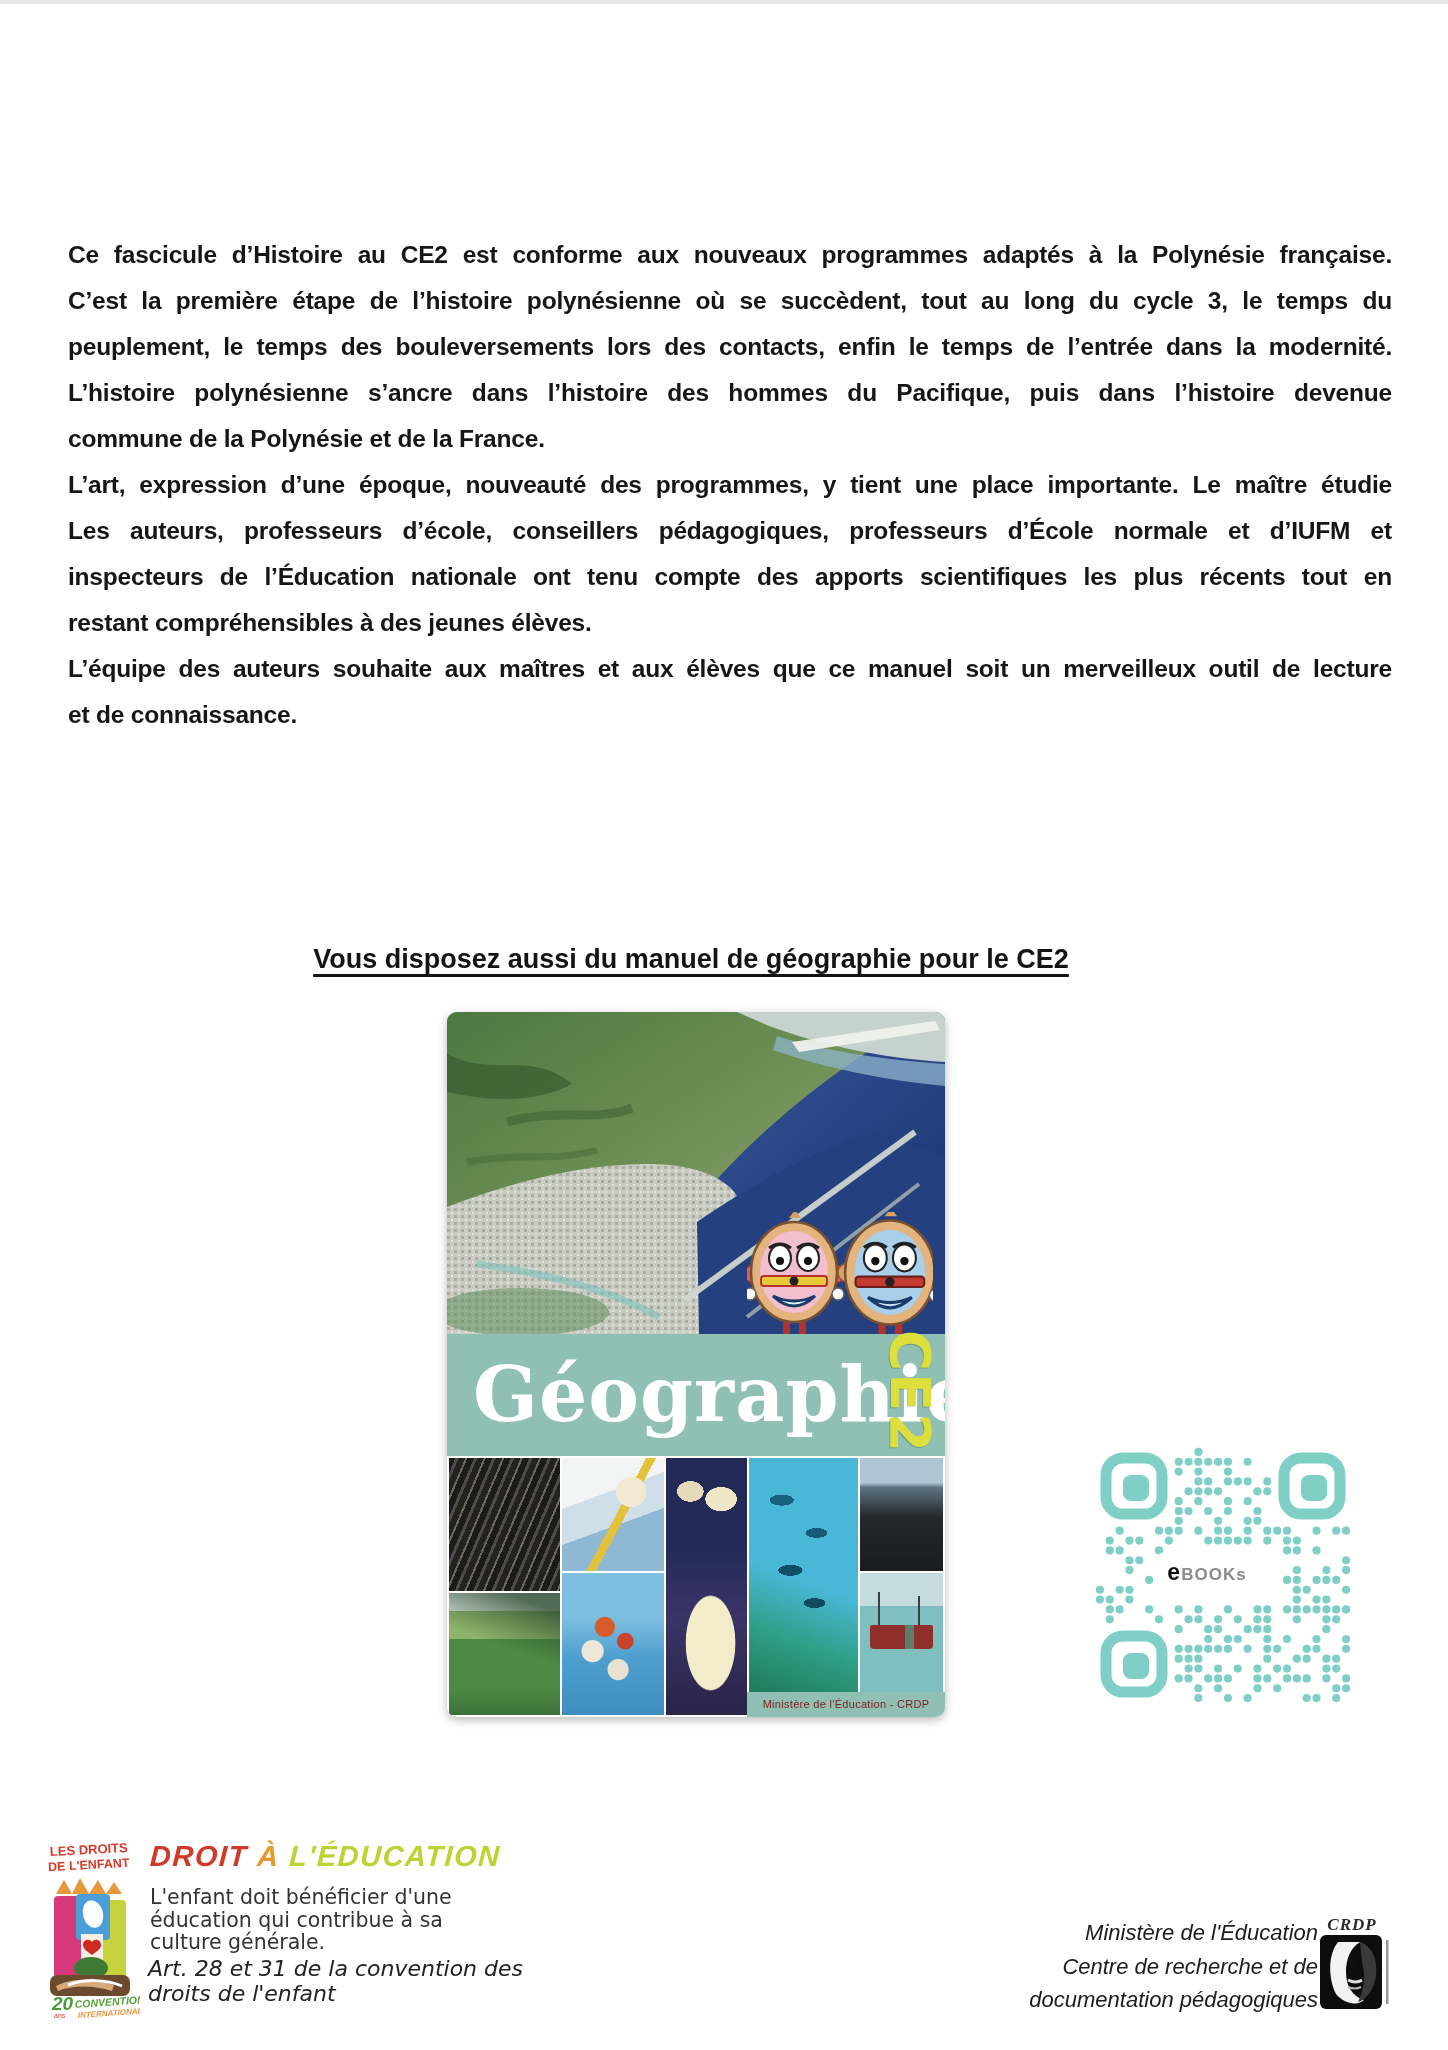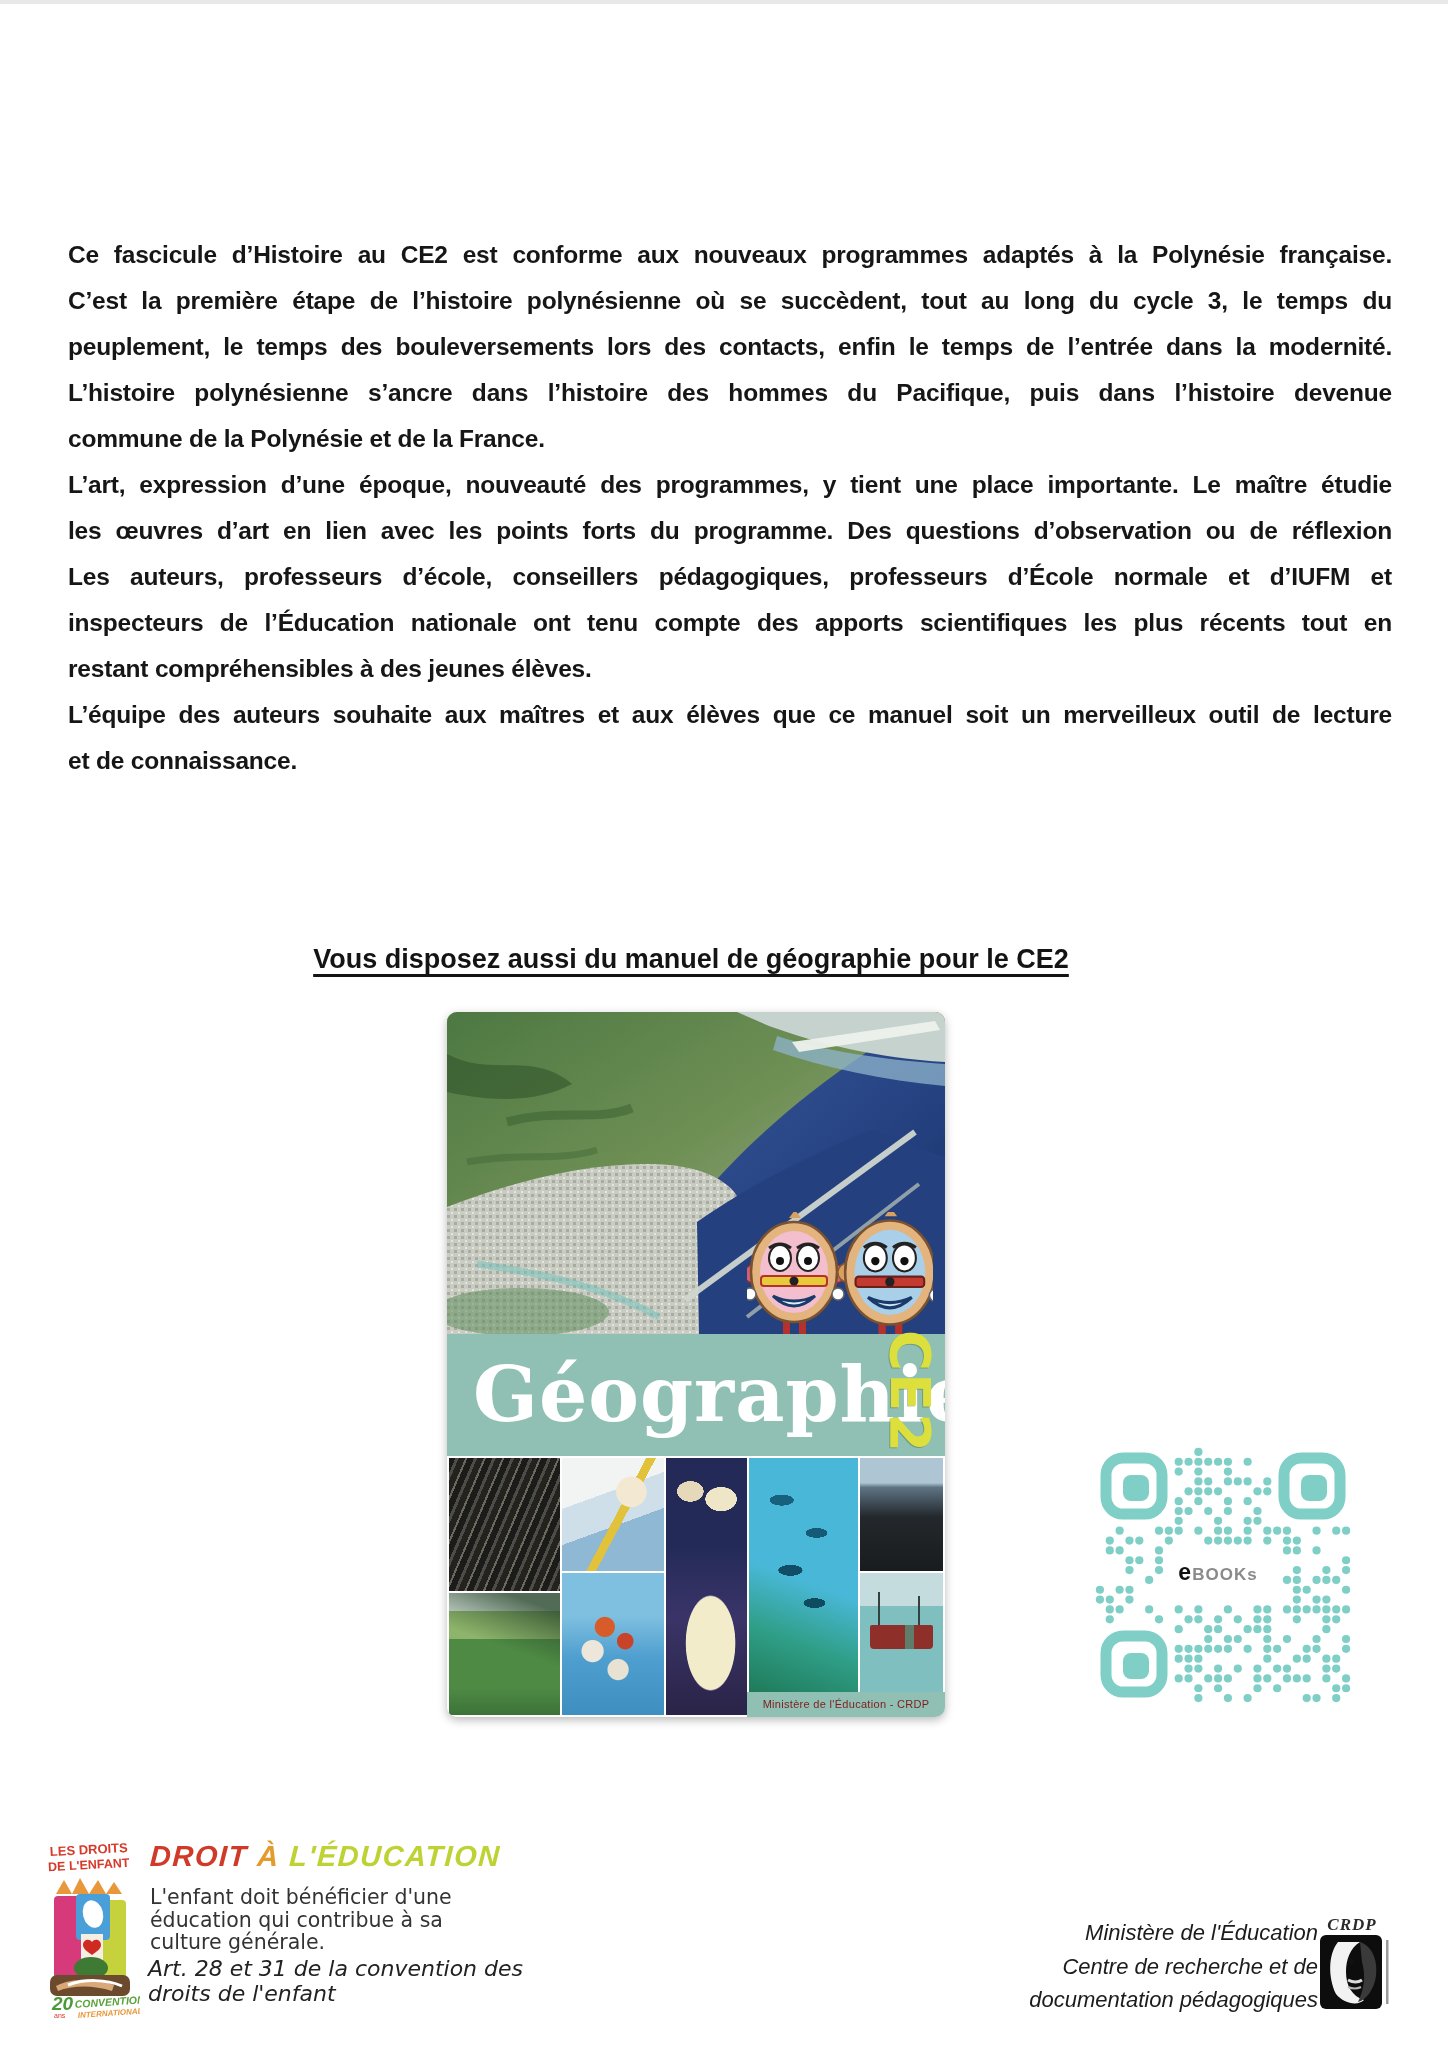--- a/index.html
+++ b/index.html
@@ -63,21 +63,21 @@
   .tile-ship{left:411px;top:115px;width:87px;height:123px;background:linear-gradient(180deg,#c4dcdd 0 28%,#7fbfc0 28%);}
   .tile-ship::before{content:"";position:absolute;left:22%;width:2px;top:16%;height:30%;background:#33413f;
       box-shadow:40px 4px 0 0 #33413f;}
   .tile-ship::after{content:"";position:absolute;left:12%;right:12%;top:44%;height:20%;
       background:linear-gradient(90deg,#8e2f2a 0 55%,#5f7d6a 55% 70%,#8e2f2a 70%);border-radius:2px 2px 4px 4px;}
   .cover-strip{position:absolute;left:300px;top:680px;width:198px;height:25px;background:#8fc0b3;
       color:#7f1d1d;font-size:11px;line-height:25px;text-align:center;letter-spacing:.3px;}
 
   
   .qr{position:absolute;left:1095px;top:1443px;width:256px;height:256px;}
-  .qr-logo{position:absolute;left:71px;top:106px;width:104px;height:40px;background:#fff;border-radius:8px;
+  .qr-logo{position:absolute;left:60px;top:106px;width:104px;height:40px;background:#fff;border-radius:8px;
            text-align:center;line-height:38px;font-size:17px;font-weight:bold;color:#8a8a8a;letter-spacing:1px;}
   .qr-logo::first-letter{color:#111;font-size:23px;}
 
   
   .rights-logo{position:absolute;left:38px;top:1834px;width:102px;height:182px;}
   .rights-heading{position:absolute;left:150px;top:1836px;width:420px;font-size:29px;font-weight:bold;
       font-style:italic;letter-spacing:1.5px;transform:skewX(-3deg);}
   .rights-heading .h-red{color:#cf3b28;} .rights-heading .h-orange{color:#e39b2d;} .rights-heading .h-green{color:#bed234;}
   .rights-body{position:absolute;left:150px;top:1882px;width:340px;font-family:"DejaVu Sans",sans-serif;
       font-size:20.5px;line-height:22.5px;color:#333;}
@@ -94,21 +94,20 @@
 
 <div class="page">
 
   <section class="intro">
     <div class="line">Ce fascicule d’Histoire au CE2 est conforme aux nouveaux programmes adaptés à la Polynésie française.</div>
     <div class="line">C’est la première étape de l’histoire polynésienne où se succèdent, tout au long du cycle 3, le temps du</div>
     <div class="line">peuplement, le temps des bouleversements lors des contacts, enfin le temps de l’entrée dans la modernité.</div>
     <div class="line">L’histoire polynésienne s’ancre dans l’histoire des hommes du Pacifique, puis dans l’histoire devenue</div>
     <div class="line parend">commune de la Polynésie et de la France.</div>
     <div class="line">L’art, expression d’une époque, nouveauté des programmes, y tient une place importante. Le maître étudie</div>
-    <div class="line">les œuvres d’art en lien avec les points forts du programme. Des questions d’observation ou de réflexion</div>
     <div class="line">Les auteurs, professeurs d’école, conseillers pédagogiques, professeurs d’École normale et d’IUFM et</div>
     <div class="line">inspecteurs de l’Éducation nationale ont tenu compte des apports scientifiques les plus récents tout en</div>
     <div class="line parend">restant compréhensibles à des jeunes élèves.</div>
     <div class="line">L’équipe des auteurs souhaite aux maîtres et aux élèves que ce manuel soit un merveilleux outil de lecture</div>
     <div class="line parend">et de connaissance.</div>
   </section>
 
   <div class="subtitle">
     <span>Vous disposez aussi du manuel de géographie pour le CE2</span>
   </div>

